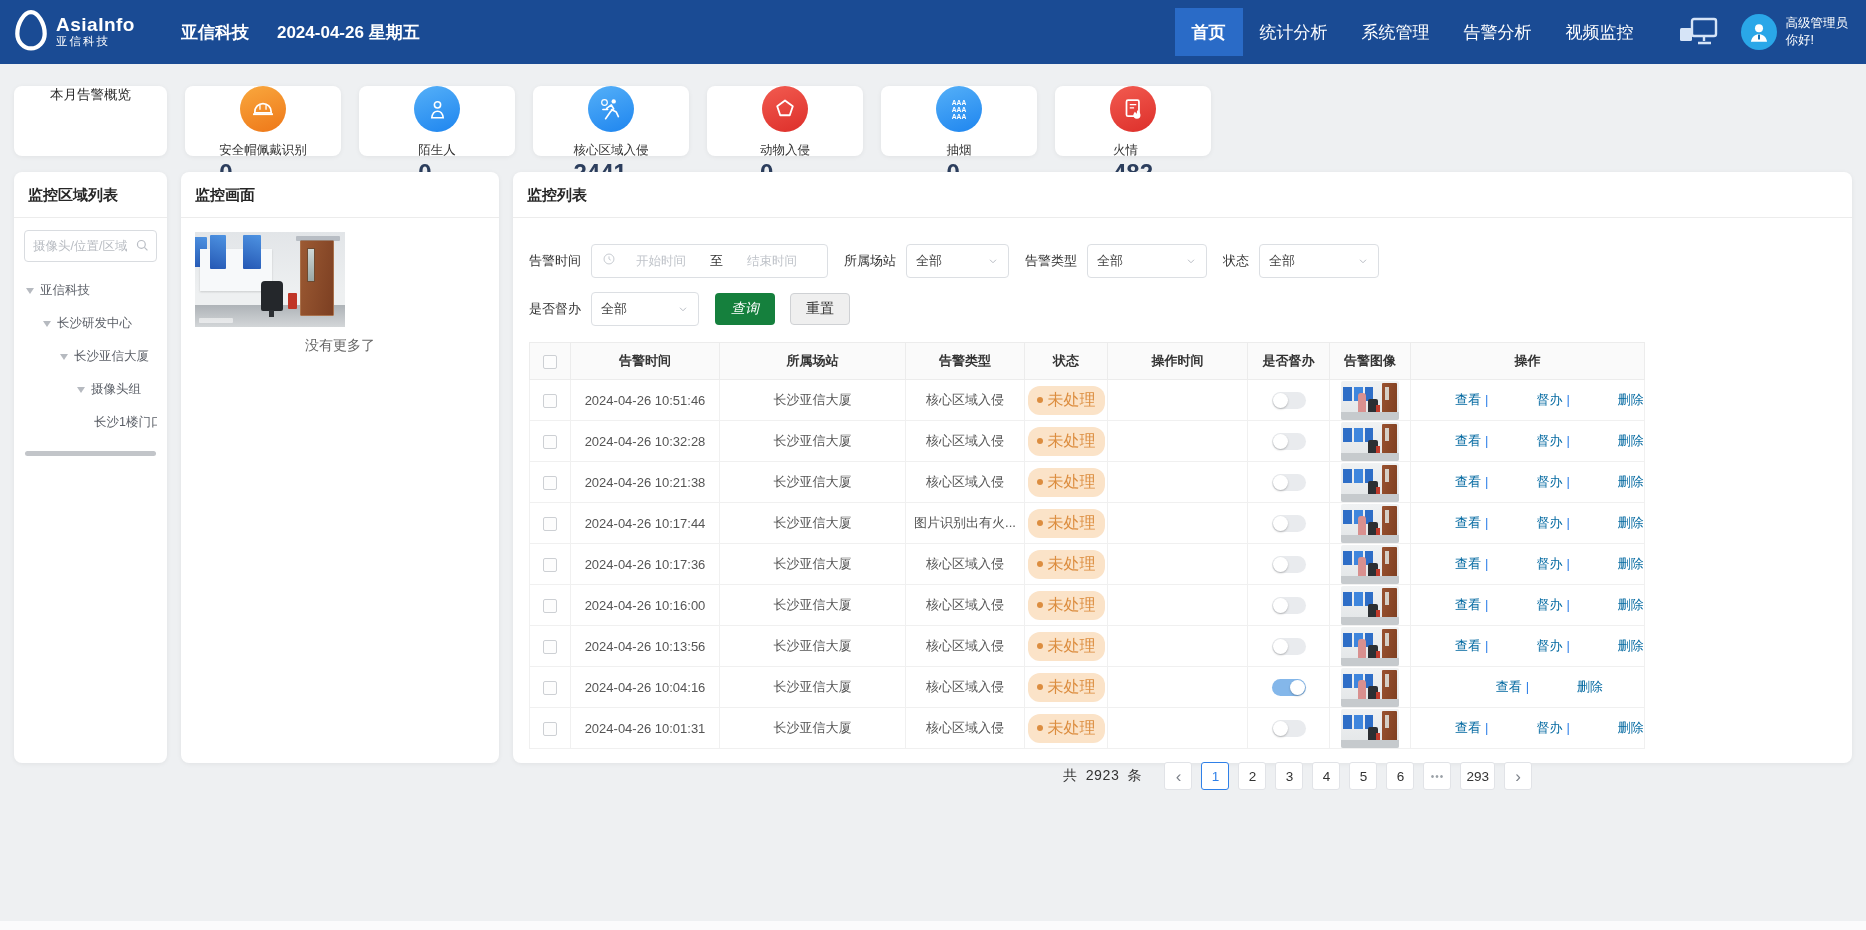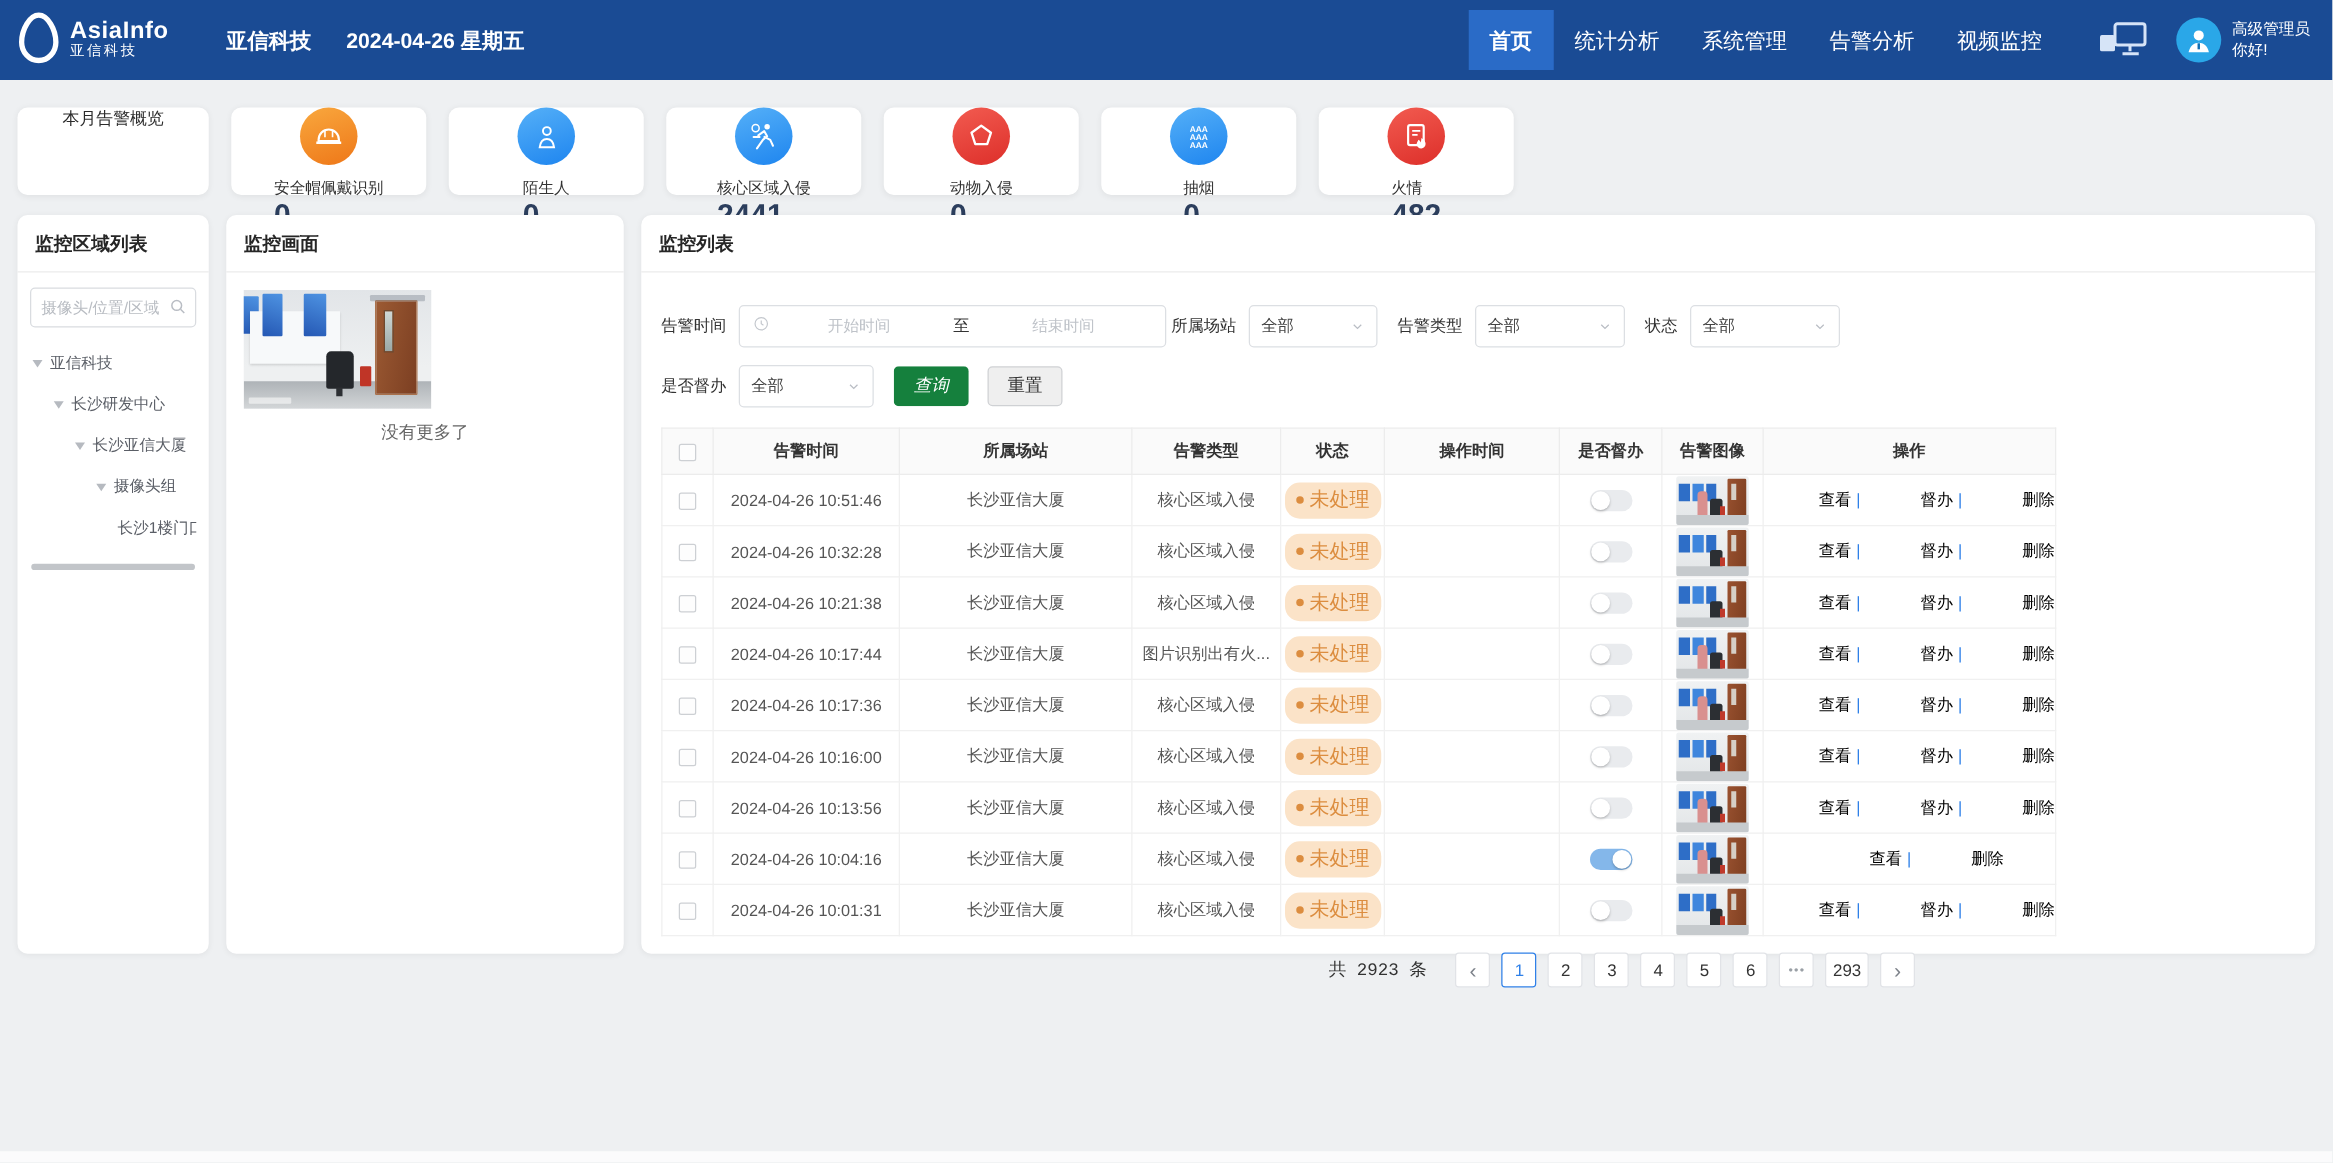--- a/index.html
+++ b/index.html
@@ -68,21 +68,21 @@
   .cam .c-chair:after { content:""; position:absolute; left:8px; bottom:-6px; width:5px; height:7px; background:#2c2f33; }
   .cam .c-red { position:absolute; right:48px; bottom:18px; width:9px; height:16px; background:#c03527; border-radius:1px; }
   .cam .c-osd { position:absolute; top:4px; right:5px; width:44px; height:5px; background:rgba(130,140,150,.45); border-radius:1px; }
   .cam .c-osd2 { position:absolute; bottom:4px; left:4px; width:34px; height:5px; background:rgba(255,255,255,.55); border-radius:1px; }
   .no-more { text-align:center; color:#666; font-size:14px; margin-top:10px; }
 
   
   .filters { padding:14px 16px 0; }
   .frow { display:flex; align-items:center; margin-top:12px; }
   .flabel { font-size:13px; color:#333; margin-right:10px; white-space:nowrap; }
-  .date-range { width:342px; height:34px; border:1px solid #dcdfe3; border-radius:4px; display:flex; align-items:center; padding:0 10px; margin-right:4px; cursor:pointer; }
+  .date-range { width:237px; height:34px; border:1px solid #dcdfe3; border-radius:4px; display:flex; align-items:center; padding:0 10px; margin-right:16px; cursor:pointer; }
   .date-range .ph { flex:1; text-align:center; font-size:12.5px; color:#bfc3c9; }
   .date-range .to { font-size:13px; color:#333; padding:0 4px; }
   .select { height:34px; border:1px solid #dcdfe3; border-radius:4px; display:flex; align-items:center; justify-content:space-between; padding:0 9px; font-size:13px; color:#444; margin-right:16px; cursor:pointer; background:#fff; }
   .sel-station { width:103px; } .sel-type { width:120px; } .sel-status { width:120px; margin-right:0; } .sel-supervise { width:108px; }
   .btn { height:32px; border-radius:4px; font-size:14px; display:flex; align-items:center; padding:0 15px; cursor:pointer; border:1px solid transparent; font-family:inherit; }
   .btn-primary { background:#15803d; color:#fff; margin-left:0;font-style:italic; }
   .btn-plain { background:#efefef; border-color:#cfd1d4; color:#333; margin-left:15px; }
 
   
   table.alarm { border-collapse:collapse; margin:16px 0 0 16px; table-layout:fixed; font-size:13px; background:#fff; }
@@ -99,21 +99,21 @@
   .thumb .t-floor { position:absolute; left:0; right:0; bottom:0; height:8px; background:#c6cacd; }
   .thumb .t-p { position:absolute; top:6px; width:9px; height:14px; background:#2e6ec7; }
   .thumb .t-p.p2 { left:13px; background:#3f86dd; }
   .thumb .t-p.p1 { left:2px; } .thumb .t-p.p3 { left:24px; width:8px; }
   .thumb .t-door { position:absolute; right:2px; top:2px; width:15px; height:33px; background:linear-gradient(100deg,#9a5230,#7e3f21); border-radius:1px; }
   .thumb .t-win { position:absolute; left:3px; top:4px; width:4px; height:13px; background:#d6cfc6; }
   .thumb .t-chair { position:absolute; left:27px; bottom:6px; width:10px; height:15px; background:#2c2f33; border-radius:2px; }
   .thumb .t-person { display:none; position:absolute; left:17px; bottom:7px; width:8px; height:20px; background:#d9908f; border-radius:3px 3px 1px 1px; }
   .thumb.v-person .t-person { display:block; }
   .thumb .t-red { position:absolute; right:19px; bottom:8px; width:4px; height:7px; background:#c03a2b; }
-  .link { color:#000000; cursor:pointer;margin-left:44px; }
+  .link { color:#0369a1; cursor:pointer;margin-left:44px; }
   .sep { color:#2f80e8; margin:0 4px; }
 
   
   .pagination { width:1003px; margin:13px 0 0 16px; display:flex; justify-content:flex-end; align-items:center; gap:9px; font-size:14px; color:#333; }
   .pg-total { margin-right:14px;font-family:Liberation Mono, monospace; }
   .pg-btn { min-width:28px; height:28px; padding:0 5px; border:1px solid #e1e3e7; border-radius:3px; background:#fff; display:flex; align-items:center; justify-content:center; font-size:13.5px; color:#333; cursor:pointer; }
   .pg-btn.active { border-color:#2f80e8; color:#2f80e8; }
   .pg-btn.arrow { color:#7d828a; font-size:17px; line-height:1; }
   .pg-btn.dots { border-color:#e1e3e7; color:#9aa0a6; letter-spacing:1px; font-size:10px; }
 

